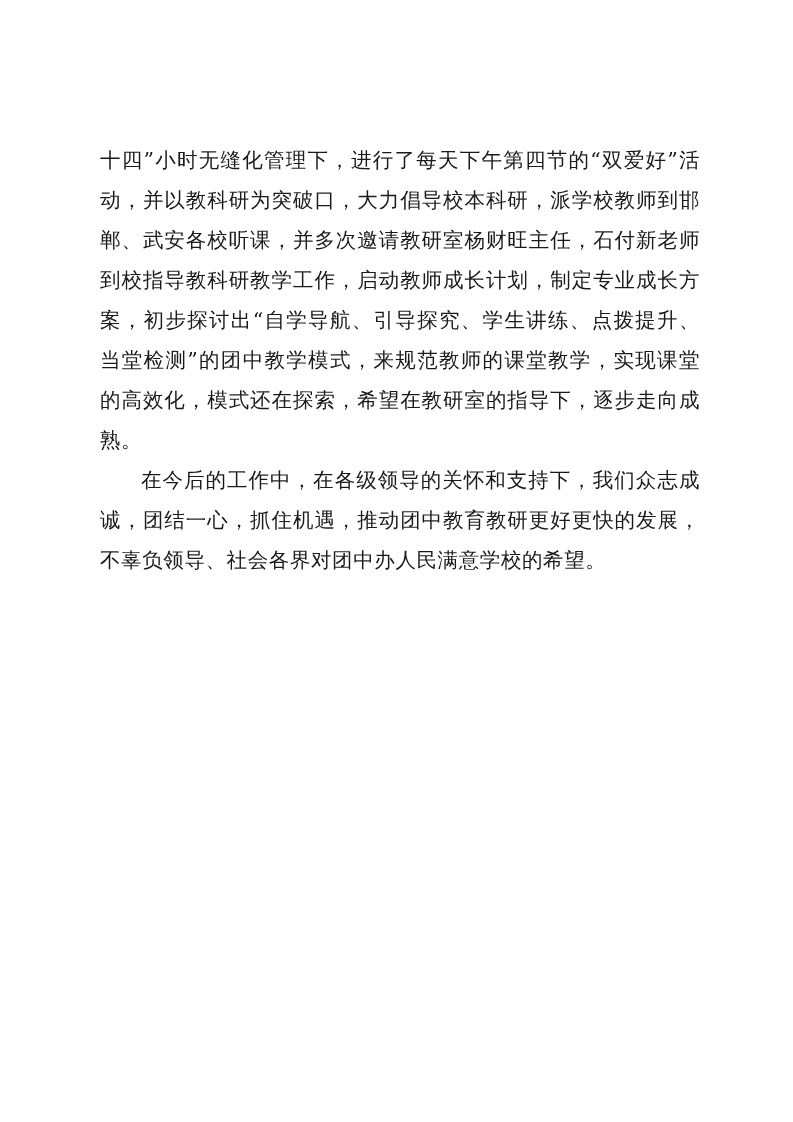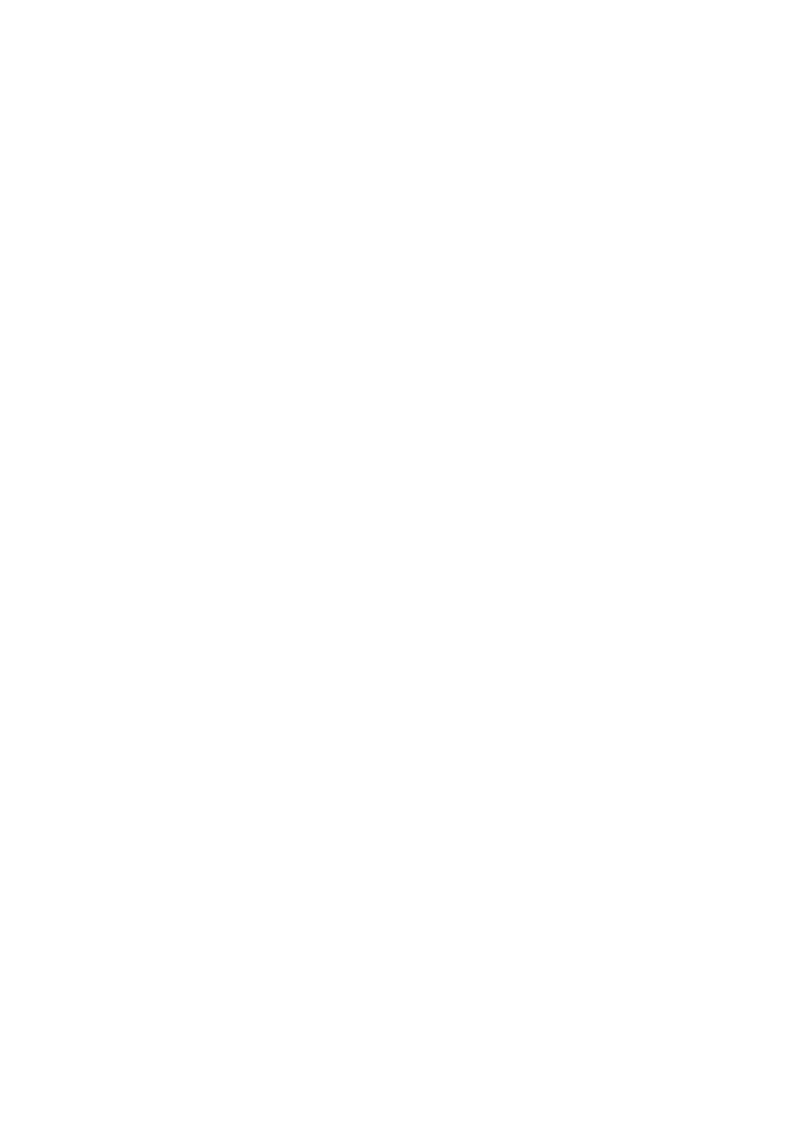--- a/index.html
+++ b/index.html
@@ -39,14 +39,16 @@
   }
   .indent {
     text-indent: 2em;
   }
 </style>
 </head>
 <body>
 
 <div class="page">
   <div class="doc-body">
+    <p class="para">十四”小时无缝化管理下，进行了每天下午第四节的“双爱好”活动，并以教科研为突破口，大力倡导校本科研，派学校教师到邯郸、武安各校听课，并多次邀请教研室杨财旺主任，石付新老师到校指导教科研教学工作，启动教师成长计划，制定专业成长方案，初步探讨出“自学导航、引导探究、学生讲练、点拨提升、当堂检测”的团中教学模式，来规范教师的课堂教学，实现课堂的高效化，模式还在探索，希望在教研室的指导下，逐步走向成熟。</p>
+    <p class="para indent">在今后的工作中，在各级领导的关怀和支持下，我们众志成诚，团结一心，抓住机遇，推动团中教育教研更好更快的发展，不辜负领导、社会各界对团中办人民满意学校的希望。</p>
   </div>
 </div>
 
 </body></html>

